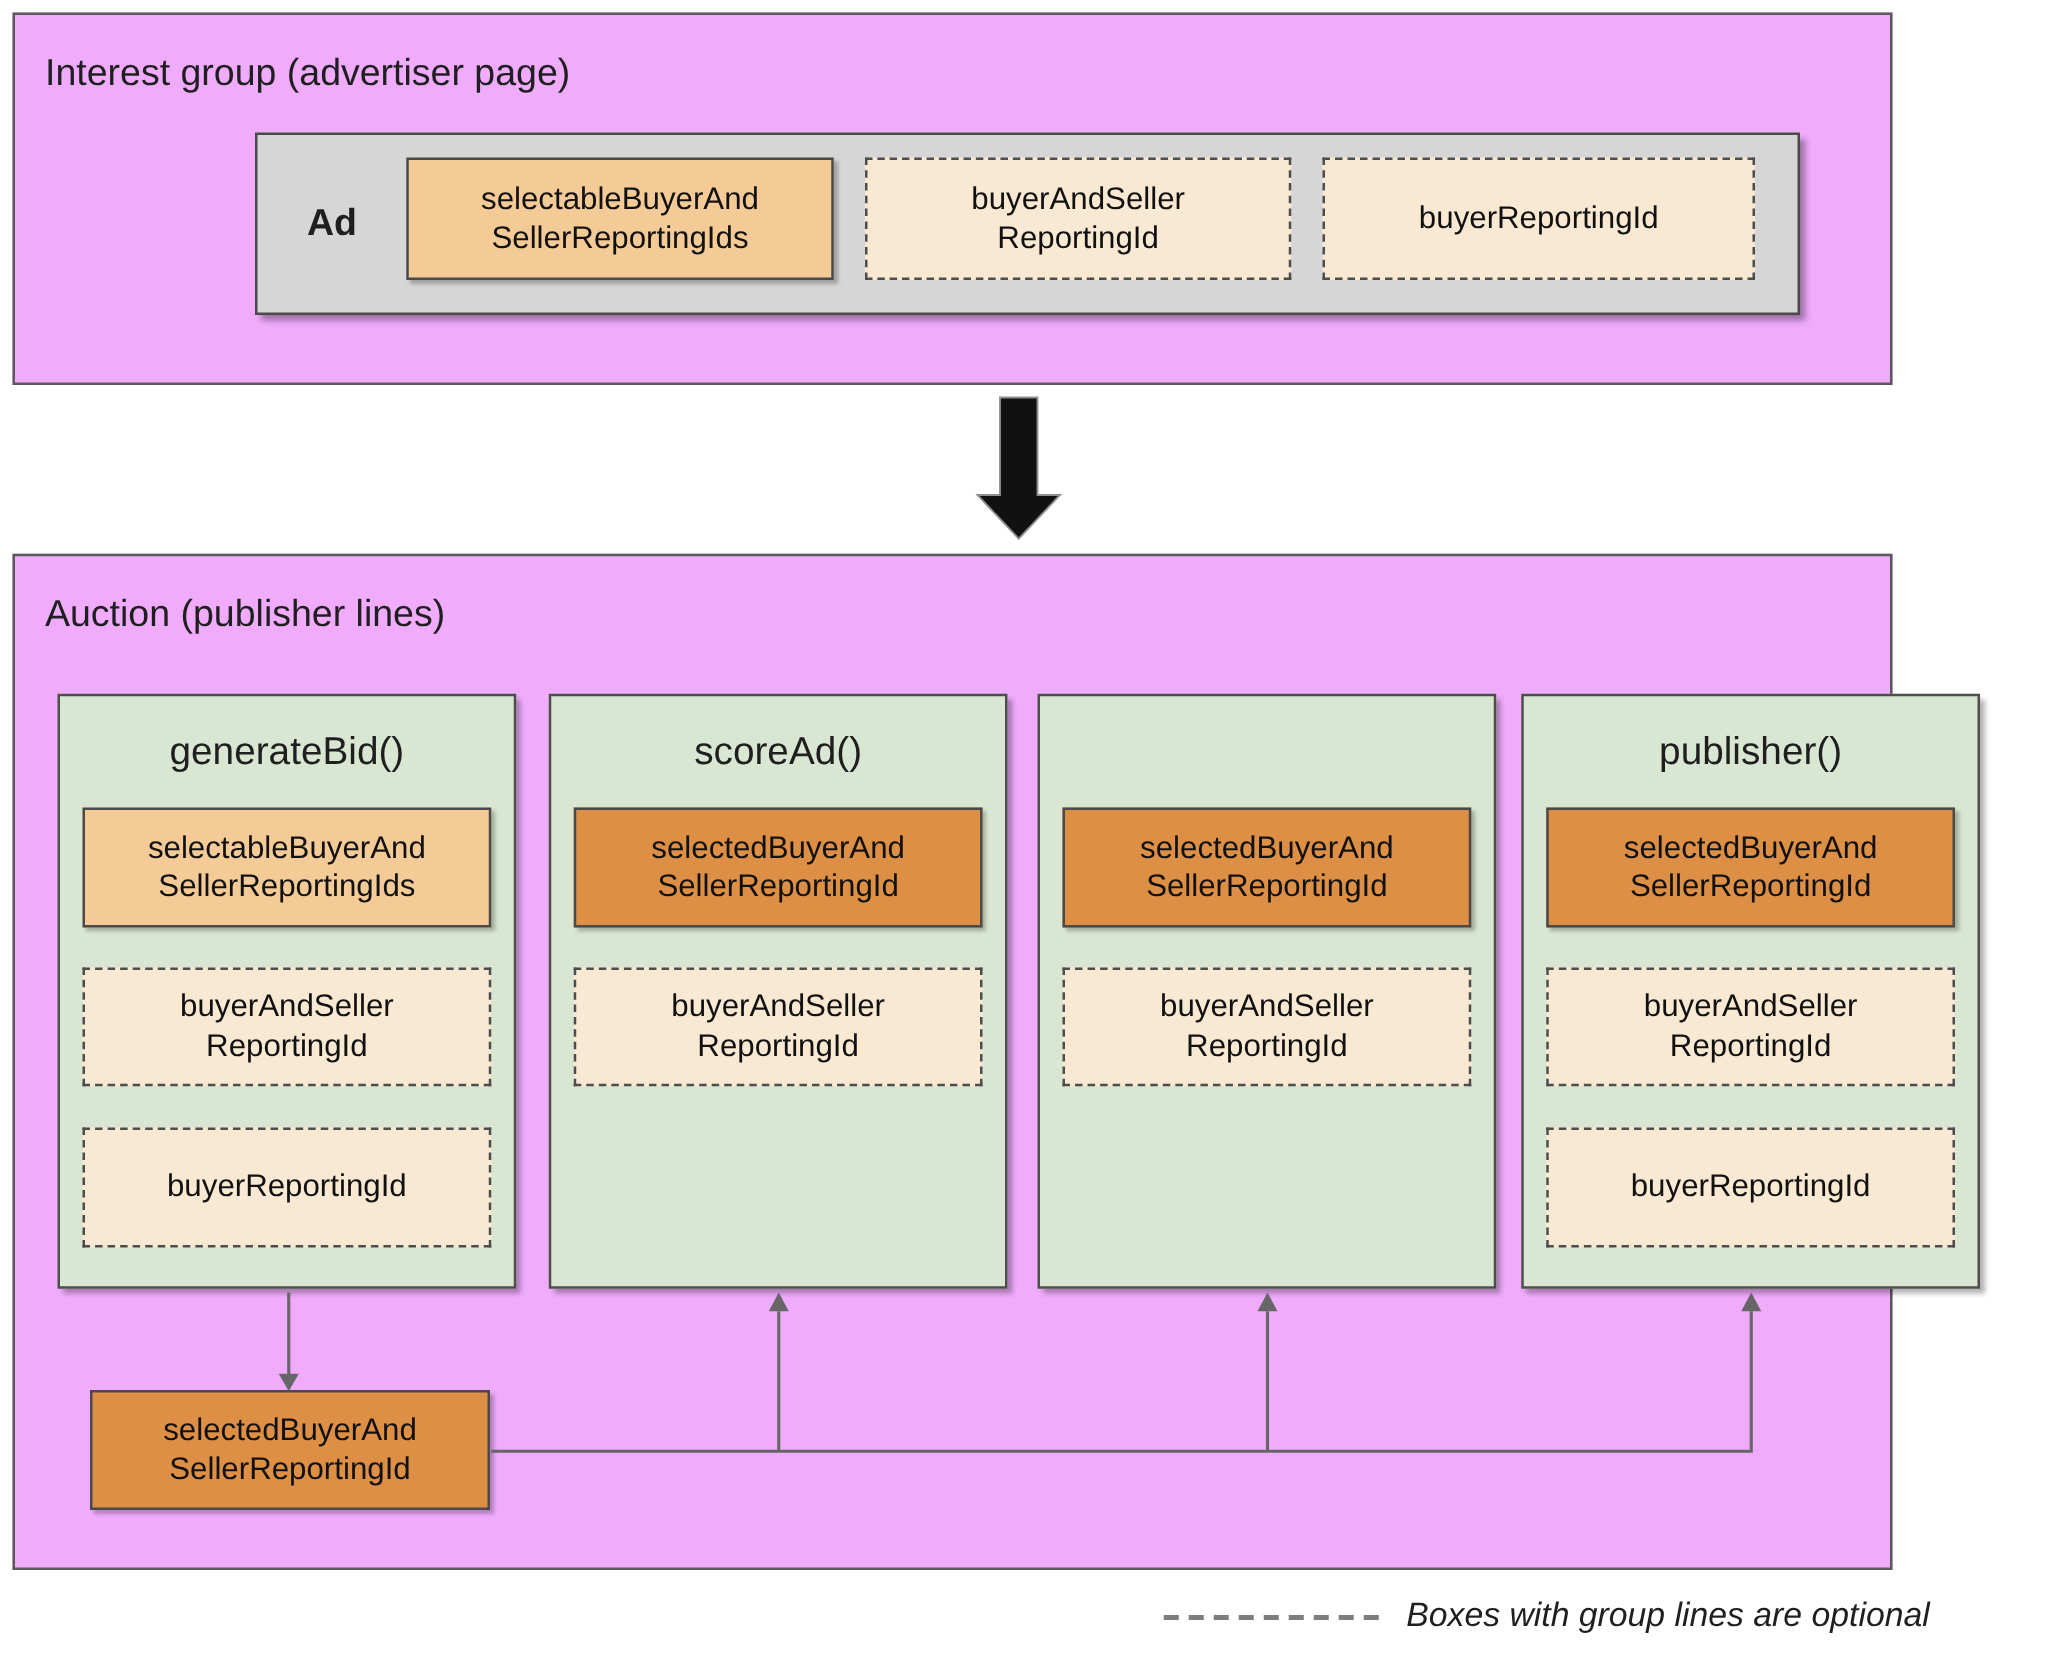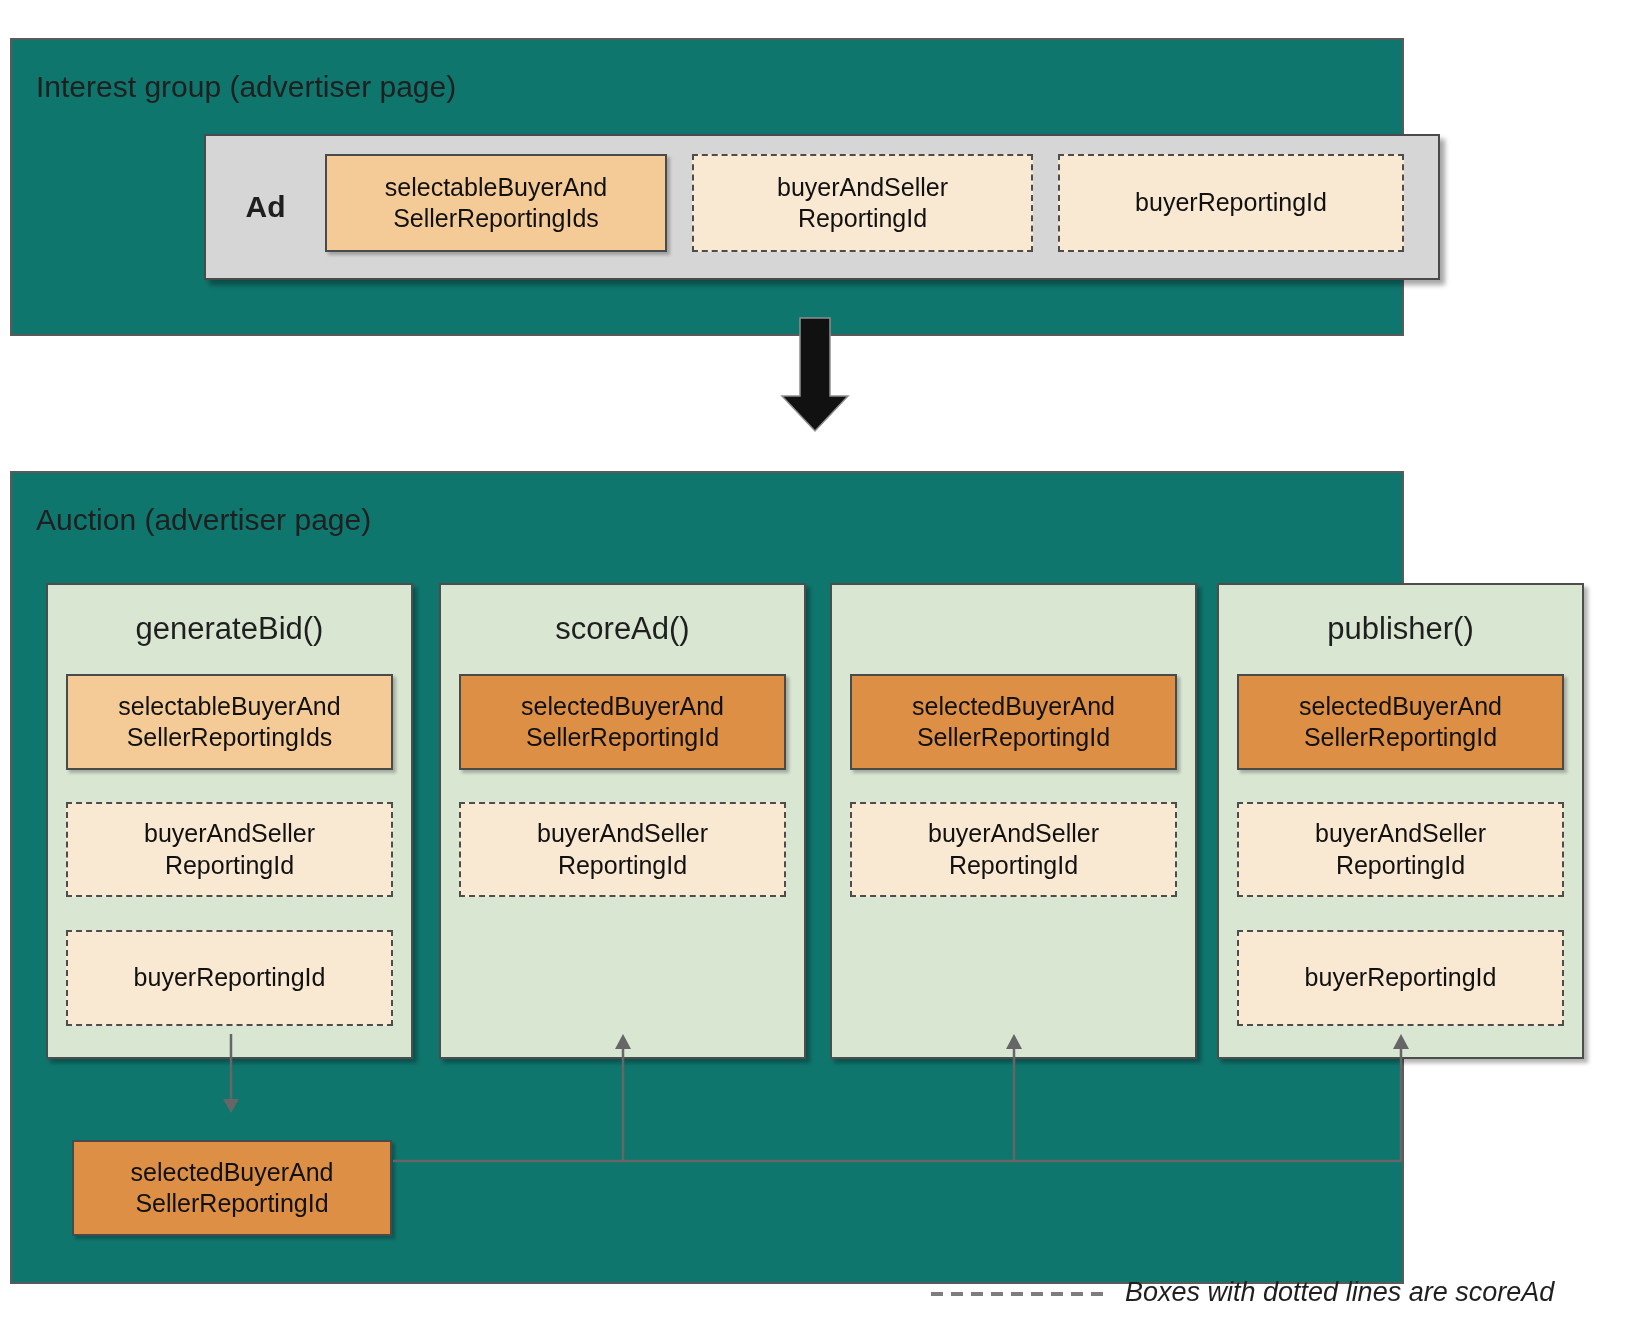--- a/index.html
+++ b/index.html
@@ -19,24 +19,23 @@
   }
   html,body{margin:0;padding:0;background:#ffffff;}
   body{
     width:1646px;height:1332px;position:relative;overflow:hidden;
     font-family:"Liberation Sans","DejaVu Sans",sans-serif;
     color:var(--text-dark);
   }
   .canvas{position:absolute;inset:0;}
 
   .frame{
-    position:absolute;left:10px;width:1394px;
-    background:#0f766e;border:2.5px solid var(--frame-border);
+    position:absolute;left:10px;width:1504px;
+    background:#f0abfc;border:2.5px solid var(--frame-border);
     box-sizing:border-box;
-    margin-top:28px;
   }
   .frame.interest{top:10px;height:298px;}
   .frame.auction{top:443px;height:813px;}
   .frame-title{
     position:absolute;left:24px;top:30px;margin:0;
     font-size:30px;font-weight:400;color:var(--text-dark);white-space:nowrap;
   }
 
   
   .ad-container{
@@ -129,21 +128,21 @@
       <span class="ad-label">Ad</span>
       <div class="chip light ad-chip-0">selectableBuyerAnd
 SellerReportingIds</div>
       <div class="chip dashed ad-chip-1">buyerAndSeller
 ReportingId</div>
       <div class="chip dashed ad-chip-2">buyerReportingId</div>
     </div>
   </section>
 
   <section class="frame auction">
-    <h2 class="frame-title">Auction (advertiser page)</h2>
+    <h2 class="frame-title">Auction (publisher lines)</h2>
 
     <div class="panel panel-0">
       <h3 class="panel-title">generateBid()</h3>
       <div class="chip light slot-0">selectableBuyerAnd
 SellerReportingIds</div>
       <div class="chip dashed slot-1">buyerAndSeller
 ReportingId</div>
       <div class="chip dashed slot-2">buyerReportingId</div>
     </div>
 
@@ -187,15 +186,15 @@
 
     <line class="conn" x1="623" y1="1161" x2="623" y2="1049"></line>
     <polygon class="conn-head" points="623,1034 615,1049 631,1049"></polygon>
 
     <line class="conn" x1="1014" y1="1161" x2="1014" y2="1049"></line>
     <polygon class="conn-head" points="1014,1034 1006,1049 1022,1049"></polygon>
 
     <line class="legend-dash" x1="931" y1="1294" x2="1104" y2="1294"></line>
   </svg>
 
-  <span class="legend-text">Boxes with dotted lines are scoreAd</span>
+  <span class="legend-text">Boxes with group lines are optional</span>
 
 </div>
 
 </body></html>

